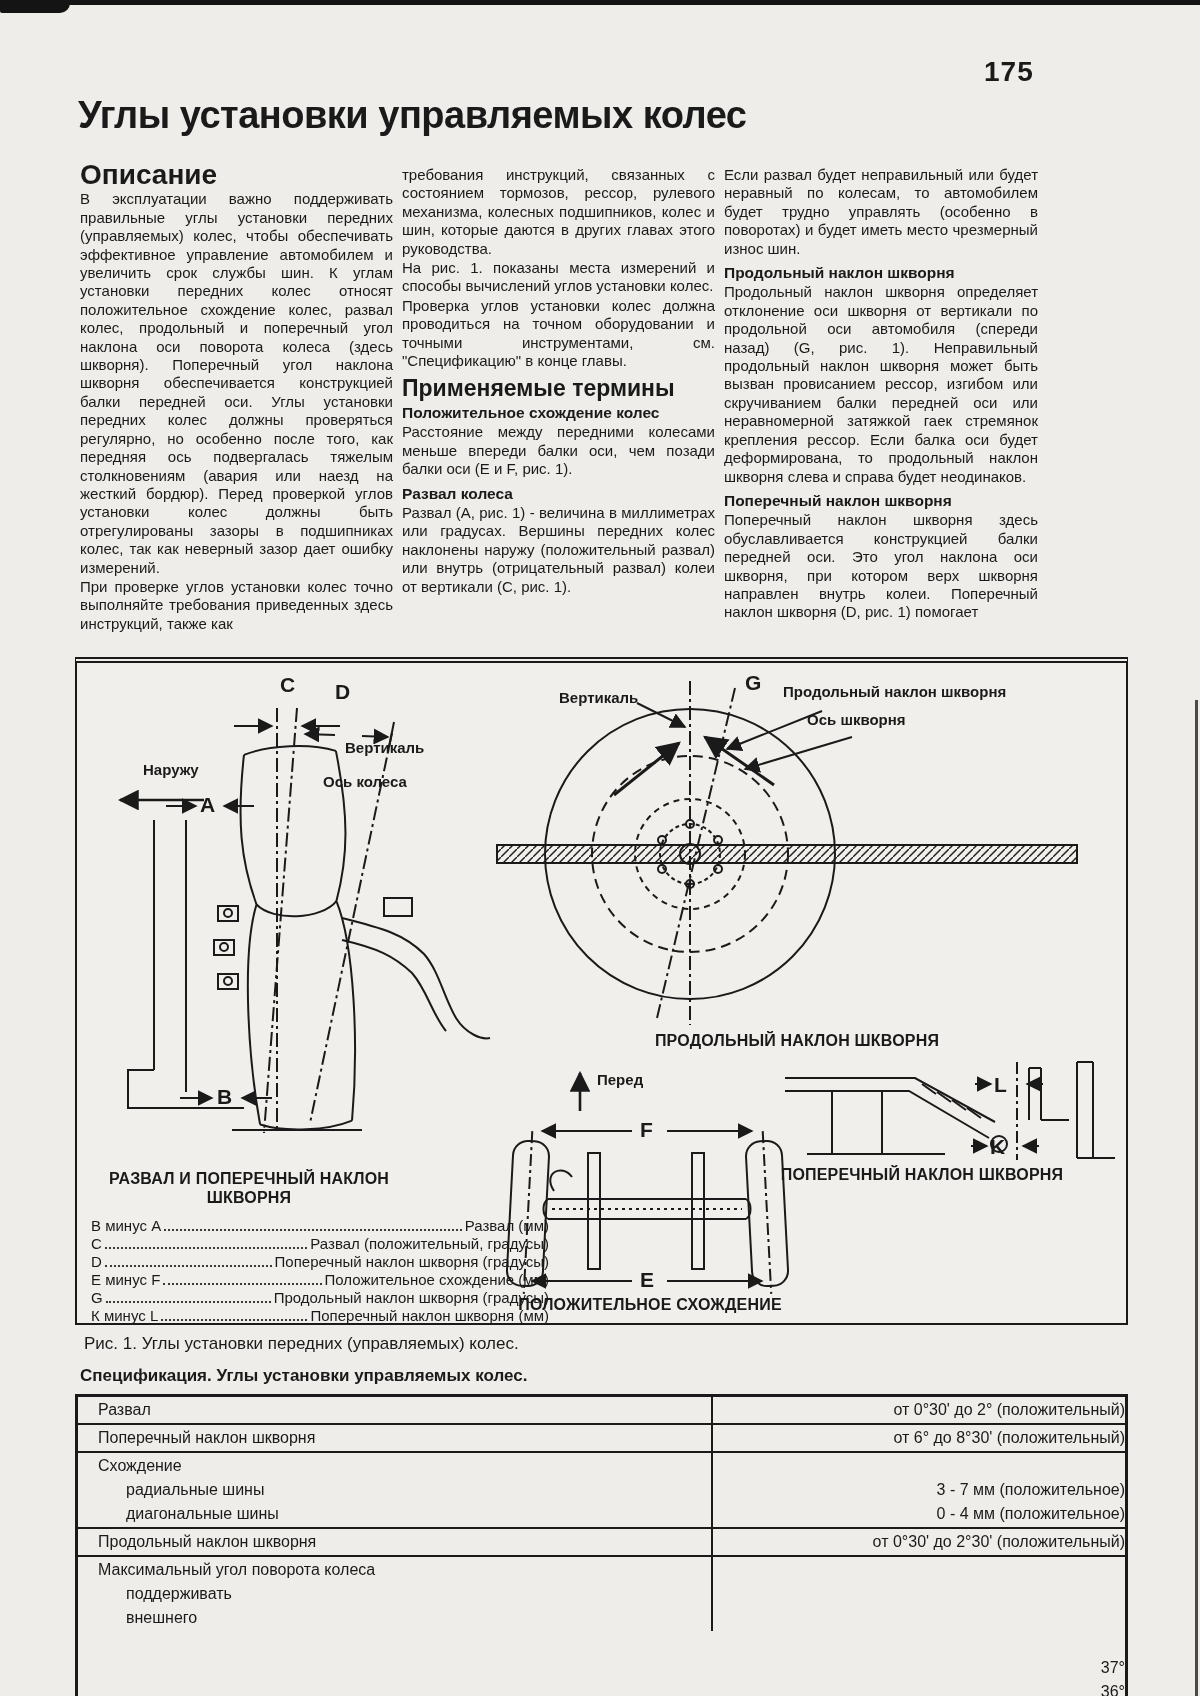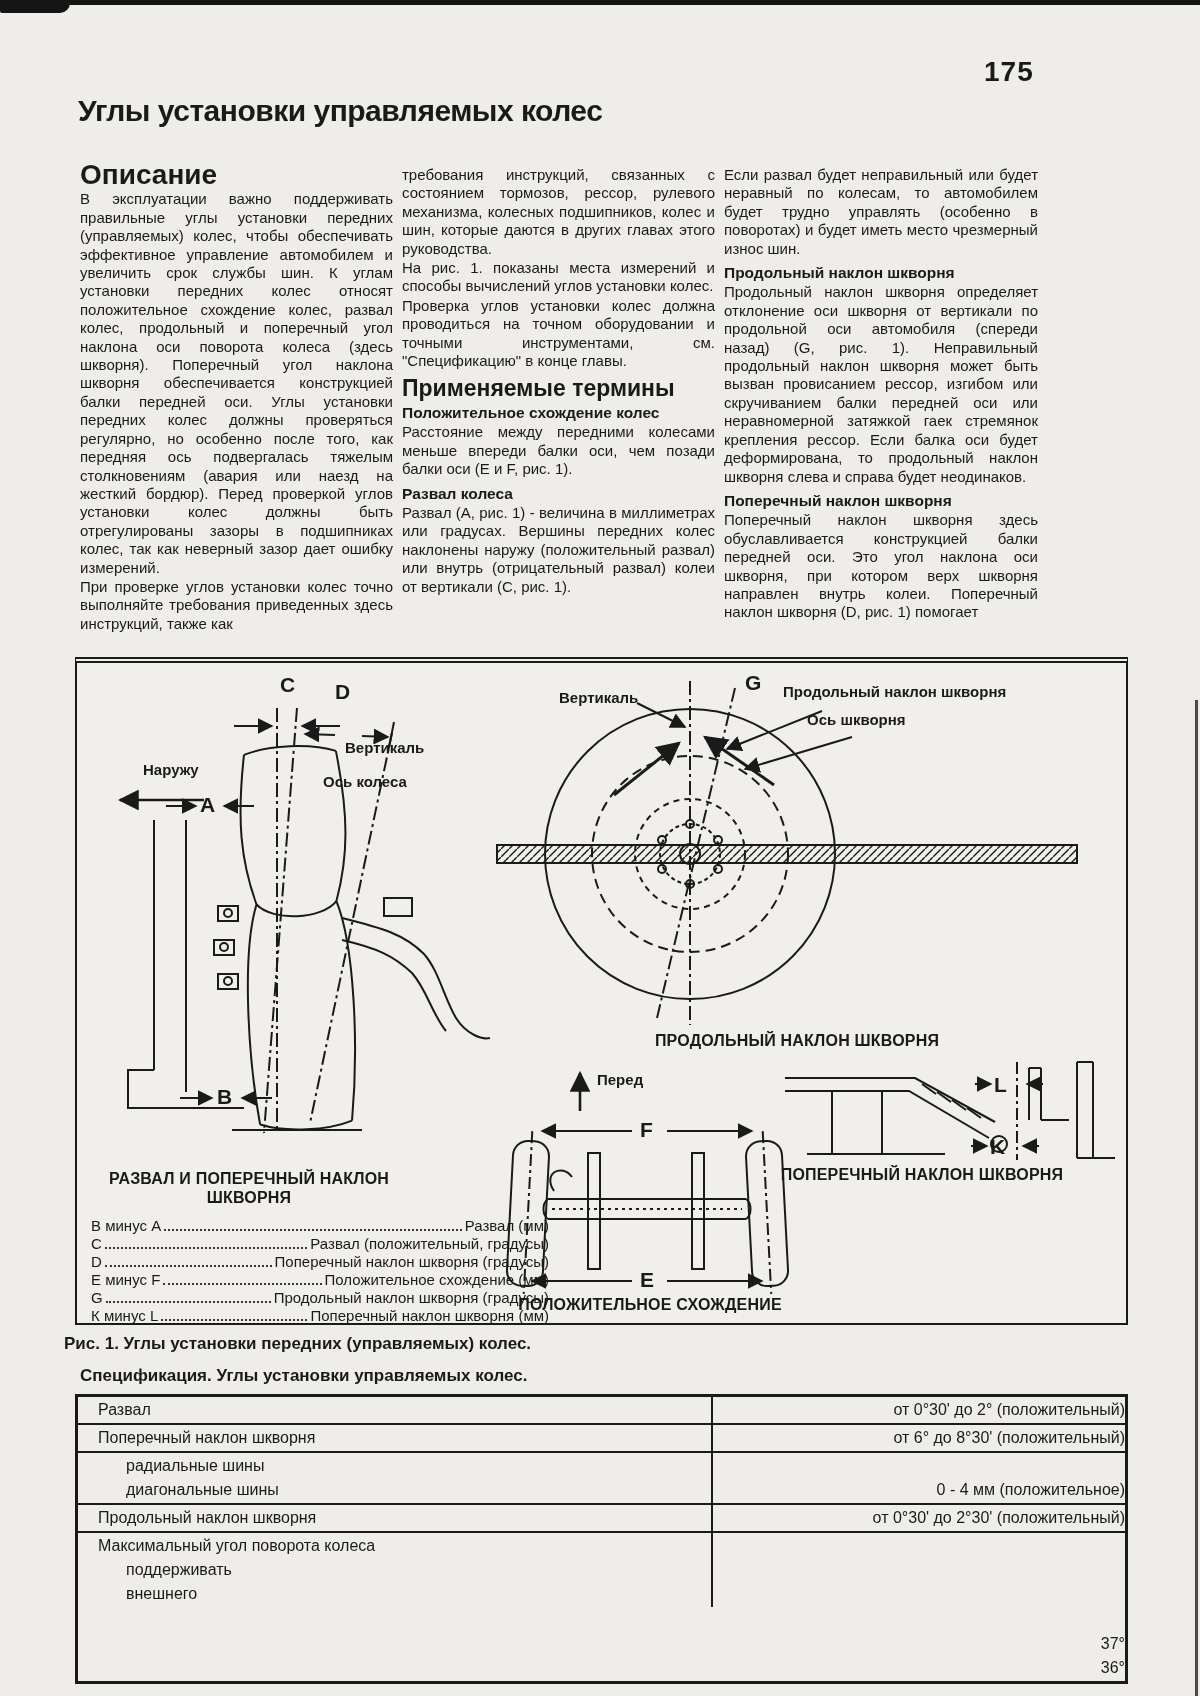--- a/index.html
+++ b/index.html
@@ -6,21 +6,21 @@
   body{
     width:1200px;height:1696px;position:relative;
     background:#eeedea;color:#1a1a1a;
     font-family:"Liberation Sans", sans-serif;
     overflow:hidden;
   }
   .scan-edge{position:absolute;top:0;left:0;width:1200px;height:5px;background:#141414;}
   .scan-blob{position:absolute;top:0;left:0;width:70px;height:13px;background:#141414;border-radius:0 0 10px 2px;}
   .scan-right{position:absolute;top:700px;right:2px;width:3px;height:996px;background:#4a4a48;}
   .page-num{position:absolute;top:56px;left:984px;font-size:28px;font-weight:bold;letter-spacing:1px;}
-  .title{position:absolute;top:94px;left:78px;margin:0;font-size:30px;font-weight:bold;letter-spacing:-0.5px;white-space:nowrap;}
+  .title{position:absolute;top:94px;left:78px;margin:0;font-size:38px;font-weight:bold;letter-spacing:-0.5px;white-space:nowrap;}
   .col{position:absolute;top:166px;font-size:15px;line-height:18.4px;text-align:justify;}
   .col p{margin:0 0 1px 0;}
   .col1{left:80px;width:313px;}
   .col2{left:402px;width:313px;}
   .col3{left:724px;width:314px;}
   .h-desc{margin:0 0 6px 0;font-size:28px;font-weight:bold;}
   .h-terms{margin:9px 0 5px 0;font-size:23px;font-weight:bold;}
   .h-sub{margin:6px 0 1px 0;font-size:15.5px;font-weight:bold;}
   
   .figure{
@@ -30,21 +30,21 @@
   }
   .figure svg{position:absolute;overflow:visible;}
   .flabel{position:absolute;font-weight:bold;font-size:15px;white-space:nowrap;}
   .fletter{position:absolute;font-weight:bold;font-size:21px;}
   .fcap{position:absolute;font-weight:bold;font-size:16px;text-align:center;line-height:19px;letter-spacing:0.2px;}
   .legend{position:absolute;left:14px;top:554px;width:458px;font-size:15px;line-height:18px;}
   .legend-row{display:flex;align-items:flex-end;}
   .legend-term{white-space:nowrap;}
   .legend-leader{flex:1;border-bottom:2px dotted #3a3a3a;margin:0 3px 4px 3px;min-width:12px;}
   .legend-desc{white-space:nowrap;}
-  .fig-caption{position:absolute;left:64px;top:1334px;font-size:17px;font-weight:bold;}
+  .fig-caption{position:absolute;left:84px;top:1334px;font-size:17px;font-weight:normal;}
   .spec-heading{position:absolute;left:80px;top:1366px;font-size:17px;font-weight:bold;}
   
   .spec-table{
     position:absolute;left:75px;top:1394px;width:1053px;
     border:3px solid #1a1a1a;box-sizing:border-box;font-size:16px;line-height:24px;
   }
   .srow{display:flex;border-bottom:2px solid #1a1a1a;}
   .srow:last-child{border-bottom:none;flex-direction:column;}
   .cl{width:635px;padding:1px 20px;border-right:2px solid #1a1a1a;box-sizing:border-box;}
   .cr{flex:1;padding:1px 0;text-align:right;}
@@ -277,25 +277,27 @@
     <div class="srow">
       <div class="cl">Развал</div>
       <div class="cr">от 0°30' до 2° (положительный)</div>
     </div>
     <div class="srow">
       <div class="cl">Поперечный наклон шкворня</div>
       <div class="cr">от 6° до 8°30' (положительный)</div>
     </div>
     <div class="srow">
       <div class="cl">
+        <div>Схождение</div>
         <div class="sub">радиальные шины</div>
         <div class="sub">диагональные шины</div>
       </div>
       <div class="cr">
         <div class="blank-line"></div>
+        <div>3 - 7 мм (положительное)</div>
         <div>0 - 4 мм (положительное)</div>
       </div>
     </div>
     <div class="srow">
       <div class="cl">Продольный наклон шкворня</div>
       <div class="cr">от 0°30' до 2°30' (положительный)</div>
     </div>
     <div class="srow">
       <div class="cl">
         <div>Максимальный угол поворота колеса</div>

